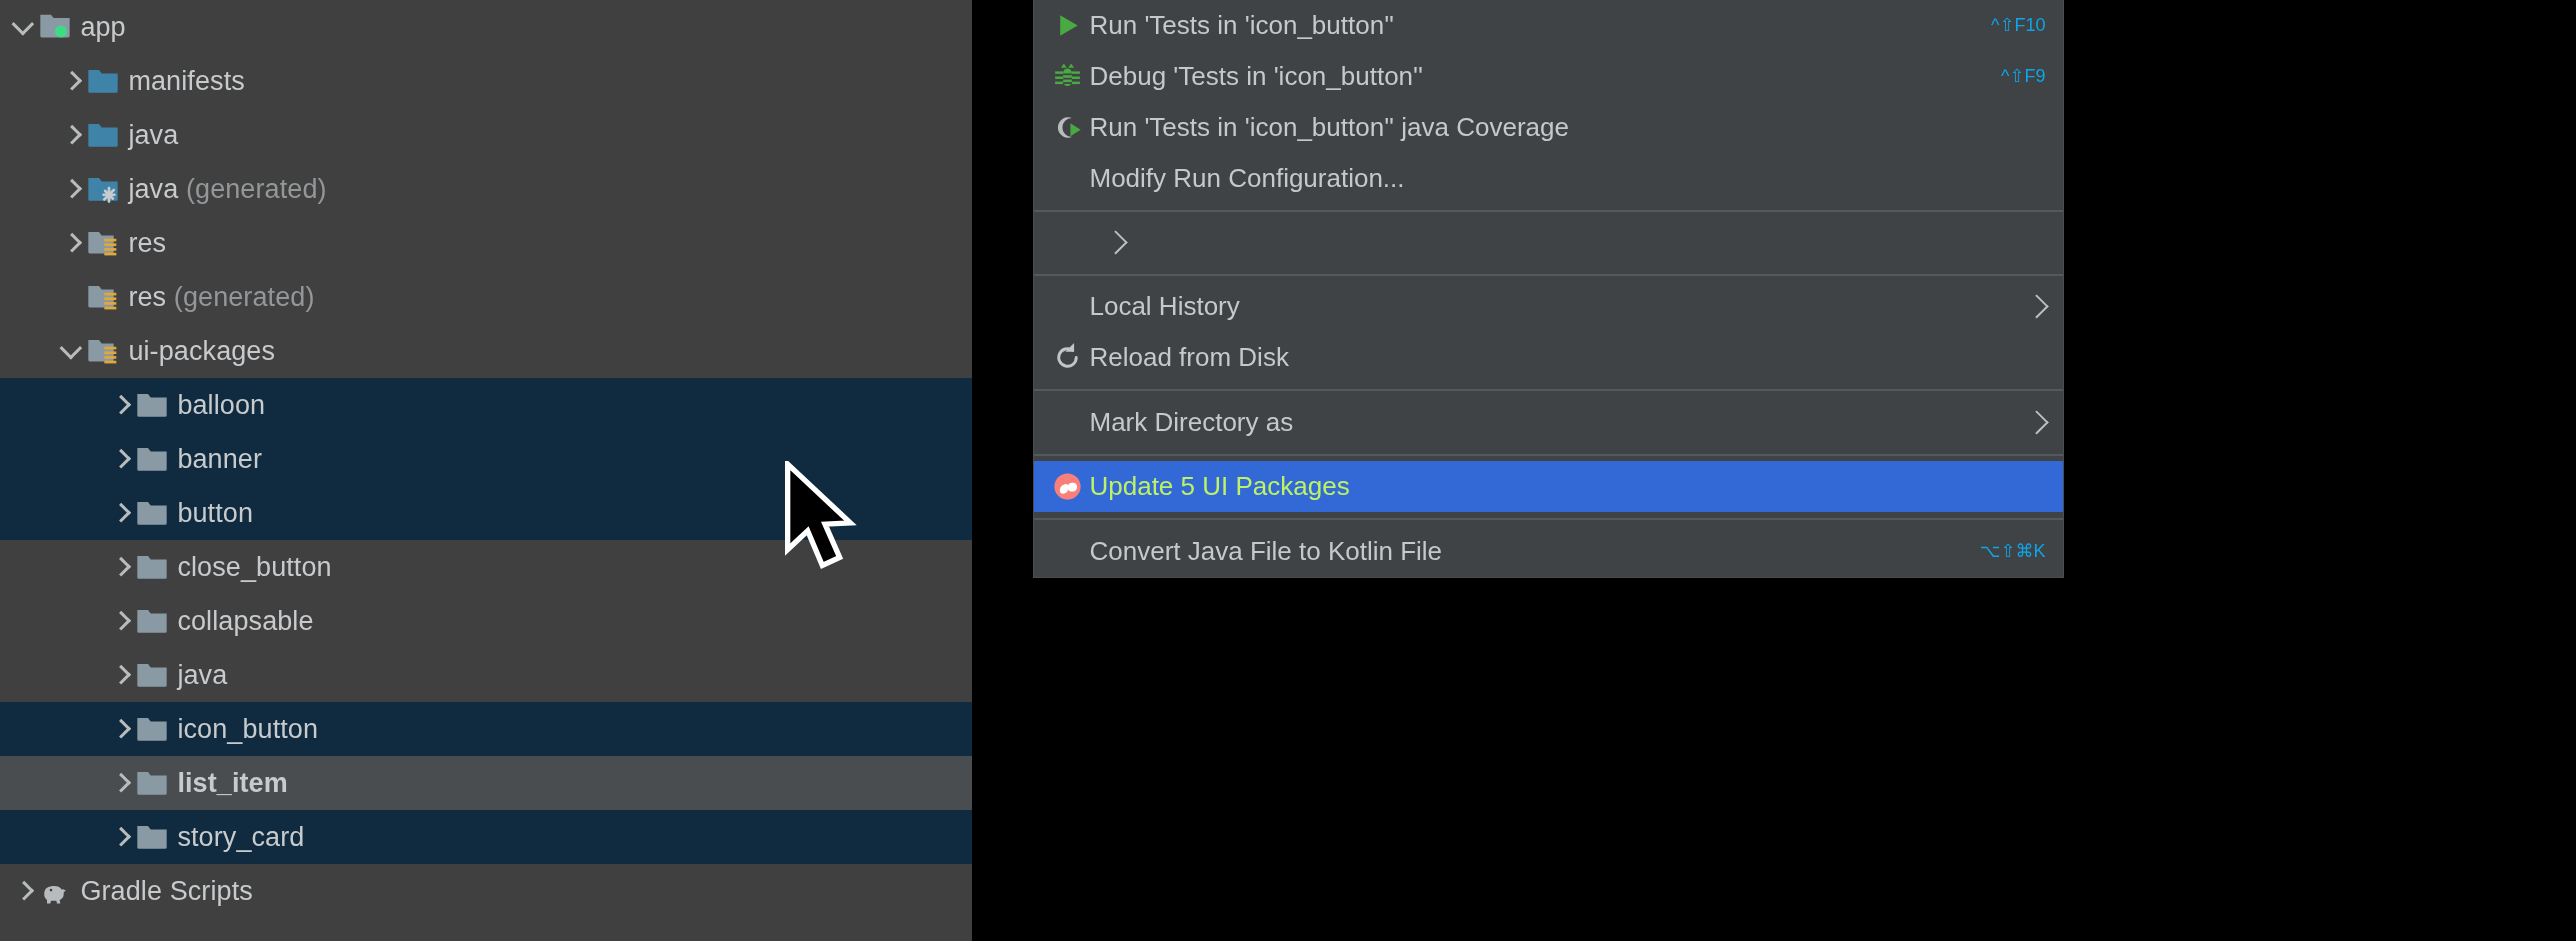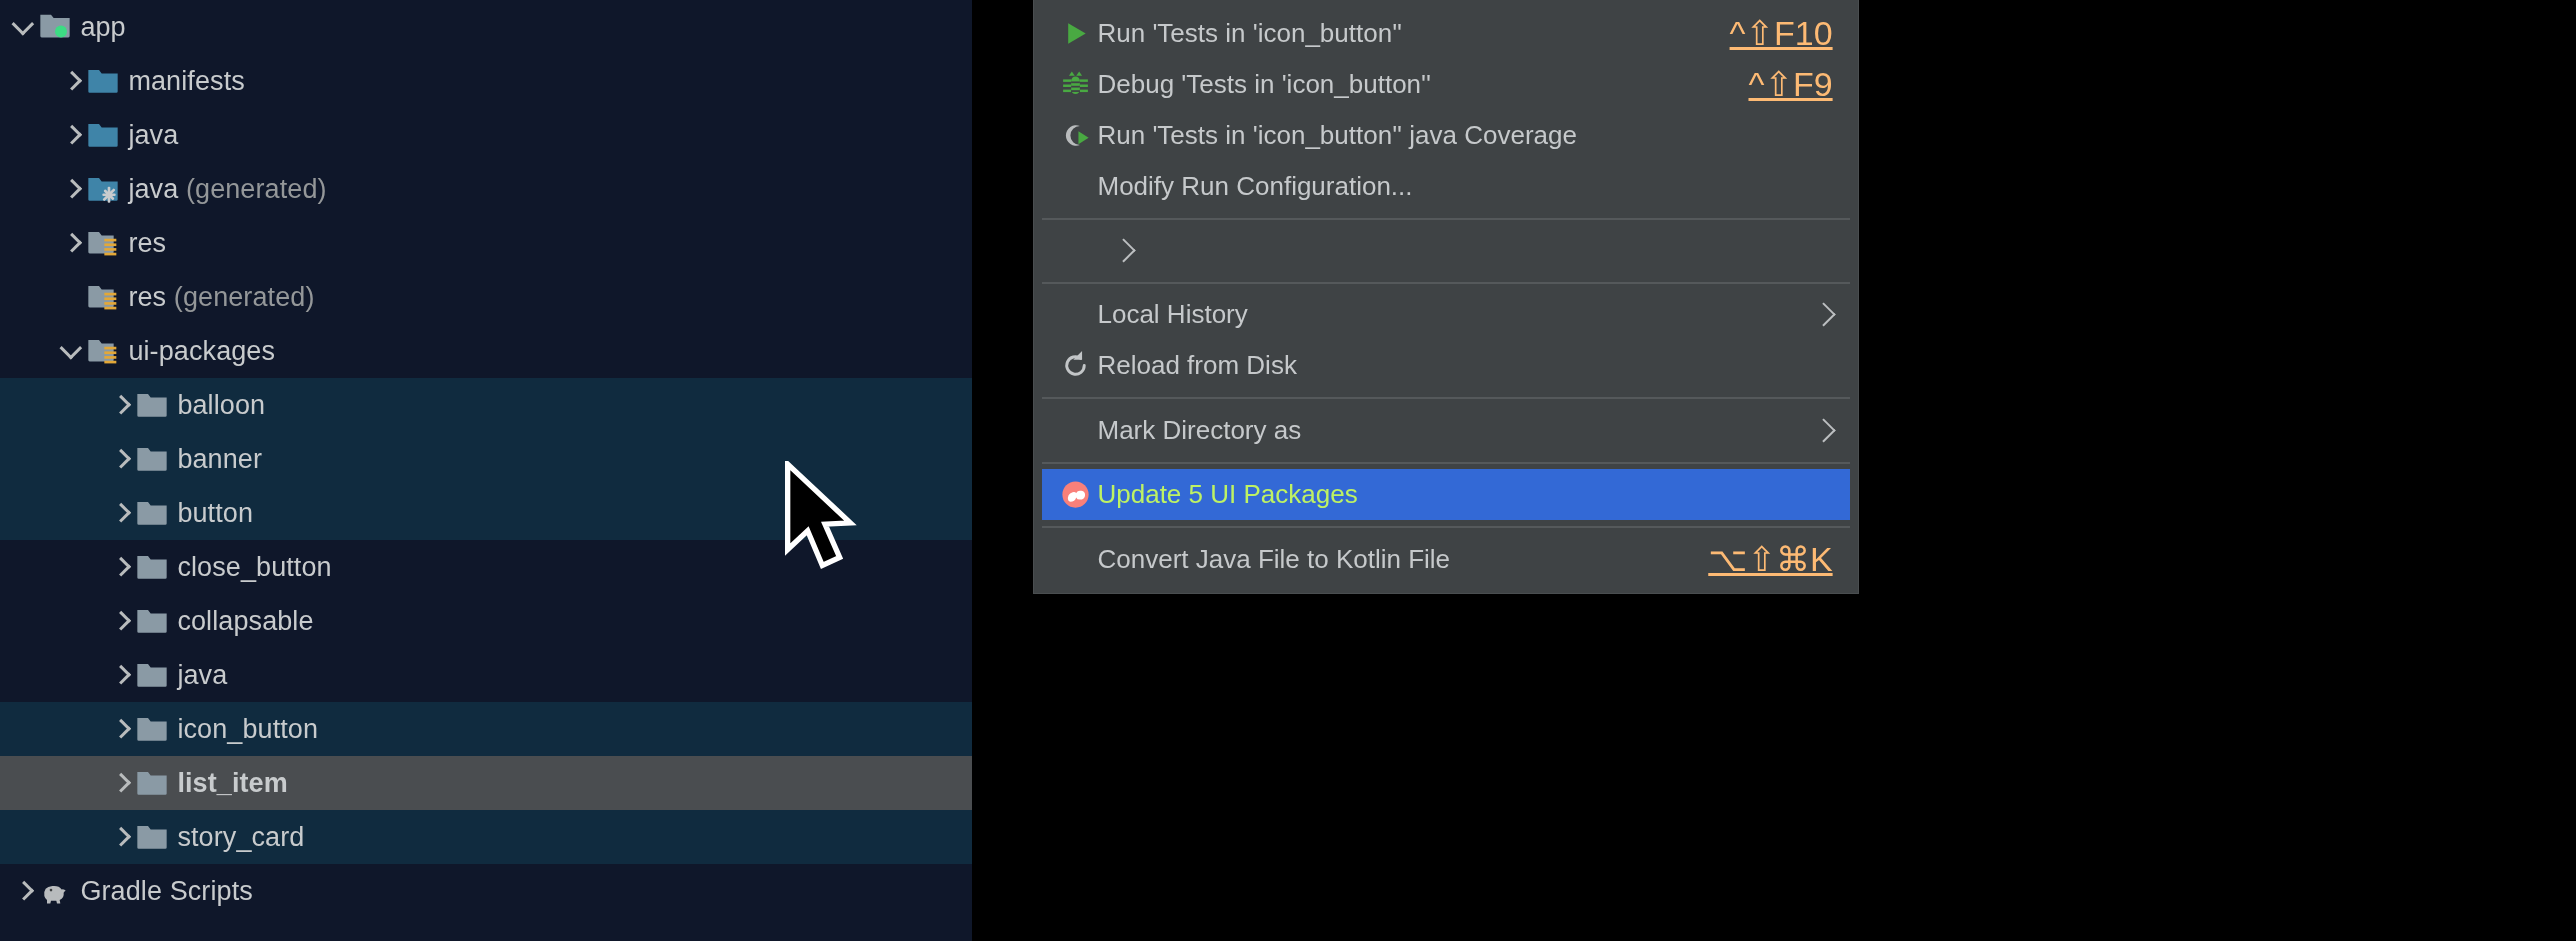--- a/index.html
+++ b/index.html
@@ -8,21 +8,21 @@
     background: #000000;
     font-family: "Liberation Sans", sans-serif;
     overflow: hidden;
   }
   #root { position: relative; width: 2576px; height: 942px; background:#000; }
 
   
   #tree-panel {
     position: absolute; left: 0; top: 0;
     width: 972px; height: 942px;
-    background: #0f172a;
+    background: #404040;
   }
   .tree-row {
     position: relative;
     height: 54px;
     display: flex;
     align-items: center;
     width: 100%;
     white-space: nowrap;
   }
   .tree-row.selected { background: #102b3f; }
@@ -61,25 +61,25 @@
     color: #c8cbcd;
     letter-spacing: 0.1px;
     line-height: 1;
   }
   .tree-label .dim { color: #949799; }
 
   
   #context-menu {
     position: absolute;
     left: 1033px; top: -1.3px;
-    width: 826px;
+    width: 1031px;
     background: #3f4345;
     border: 0.7px solid #4a4e50;
     box-shadow: 0 4px 14.8px rgba(0,0,0,0.6);
-    padding: 8px;
+    padding: 0;
   }
   .menu-item {
     position: relative;
     display: flex;
     align-items: center;
     height: 51px;
     padding-left: 14.8px;
     padding-right: 17.4px;
     color: #c6c9cb;
     font-size: 26px;
@@ -89,24 +89,23 @@
   .menu-icon {
     flex: 0 0 38px;
     width: 38px; height: 35px;
     position: relative;
     display: flex; align-items: center; justify-content: center;
   }
   .menu-icon.empty { }
   .menu-text { flex: 1 1 auto; padding-left: 2.7px; }
   .menu-accel {
     flex: 0 0 auto;
-    color: #fdba74;
-    font-size: 34px;
+    color: #0ea5e9;
+    font-size: 18px;
     padding-left: 27px;
-    text-decoration: underline;
   }
   .submenu-arrow {
     flex: 0 0 auto;
     width: 17.4px; height: 17.4px;
     margin-left: 20px;
     border-right: 2.7px solid #bcbfc1;
     border-top: 2.7px solid #bcbfc1;
     transform: rotate(45deg);
   }
   .menu-sep {

